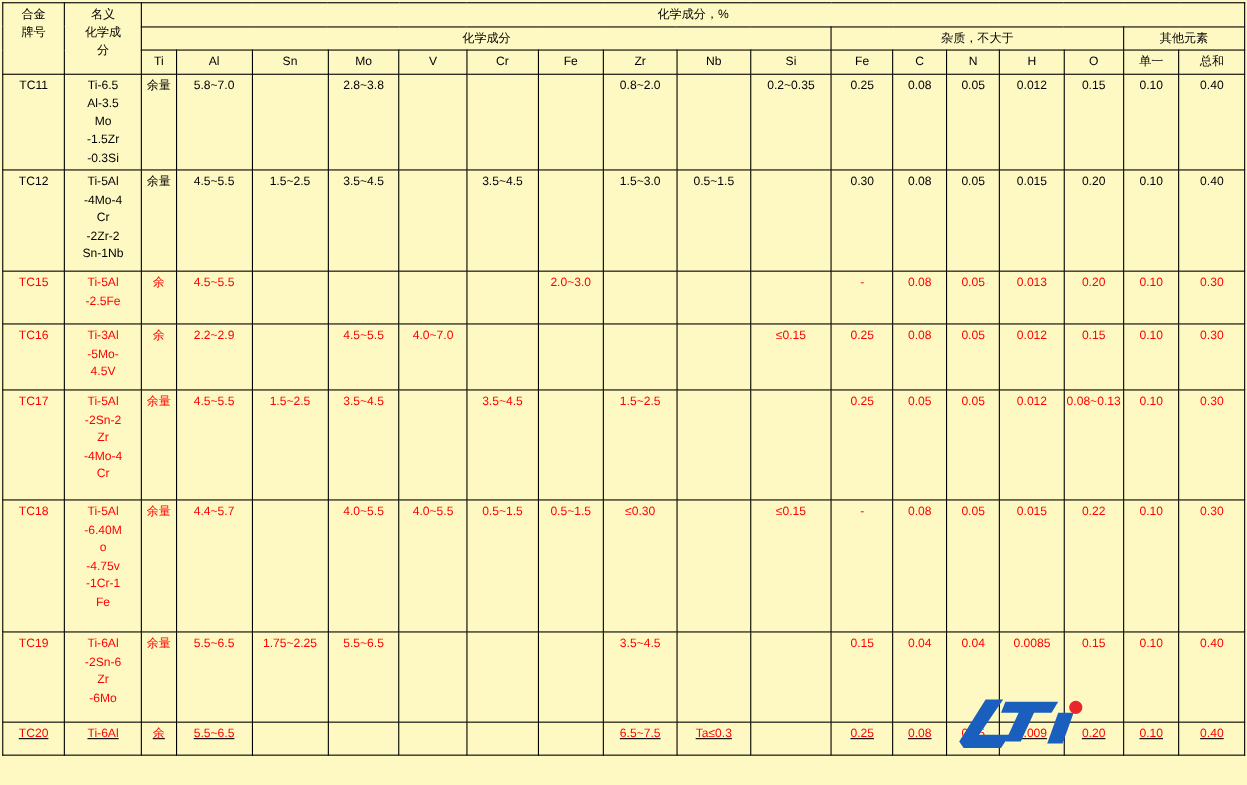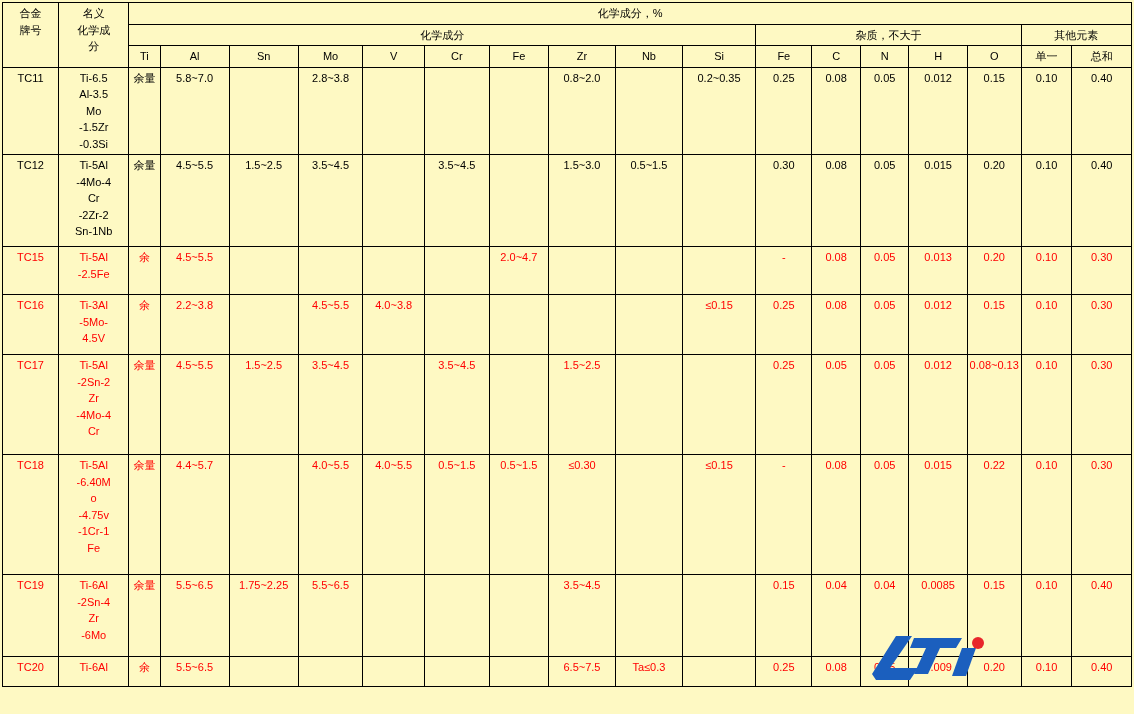--- a/index.html
+++ b/index.html
@@ -149,44 +149,44 @@
           <td>
             <div>Ti-5Al</div>
             <div>-2.5Fe</div>
           </td>
           <td>余</td>
           <td>4.5~5.5</td>
           <td></td>
           <td></td>
           <td></td>
           <td></td>
-          <td>2.0~4.7</td>
+          <td>2.0~3.0</td>
           <td></td>
           <td></td>
           <td></td>
           <td>-</td>
           <td>0.08</td>
           <td>0.05</td>
           <td>0.013</td>
           <td>0.20</td>
           <td>0.10</td>
           <td>0.30</td>
         </tr>
         <tr class="red" style="height: 60px;">
           <td>TC16</td>
           <td>
             <div>Ti-3Al</div>
             <div>-5Mo-</div>
             <div>4.5V</div>
           </td>
           <td>余</td>
-          <td>2.2~3.8</td>
+          <td>2.2~2.9</td>
           <td></td>
           <td>4.5~5.5</td>
-          <td>4.0~3.8</td>
+          <td>4.0~7.0</td>
           <td></td>
           <td></td>
           <td></td>
           <td></td>
           <td>≤0.15</td>
           <td>0.25</td>
           <td>0.08</td>
           <td>0.05</td>
           <td>0.012</td>
           <td>0.15</td>
@@ -245,21 +245,21 @@
           <td>0.05</td>
           <td>0.015</td>
           <td>0.22</td>
           <td>0.10</td>
           <td>0.30</td>
         </tr>
         <tr class="red" style="height: 82px;">
           <td>TC19</td>
           <td>
             <div>Ti-6Al</div>
-            <div>-2Sn-4</div>
+            <div>-2Sn-6</div>
             <div>Zr</div>
             <div>-6Mo</div>
           </td>
           <td>余量</td>
           <td>5.5~6.5</td>
           <td>1.75~2.25</td>
           <td>5.5~6.5</td>
           <td></td>
           <td></td>
           <td></td>
@@ -267,21 +267,21 @@
           <td></td>
           <td></td>
           <td>0.15</td>
           <td>0.04</td>
           <td>0.04</td>
           <td>0.0085</td>
           <td>0.15</td>
           <td>0.10</td>
           <td>0.40</td>
         </tr>
-        <tr class="red" style="height: 30px;">
+        <tr class="red" style="height: 30px; text-decoration: underline;">
           <td>TC20</td>
           <td>
             <div>Ti-6Al</div>
           </td>
           <td>余</td>
           <td>5.5~6.5</td>
           <td></td>
           <td></td>
           <td></td>
           <td></td>

